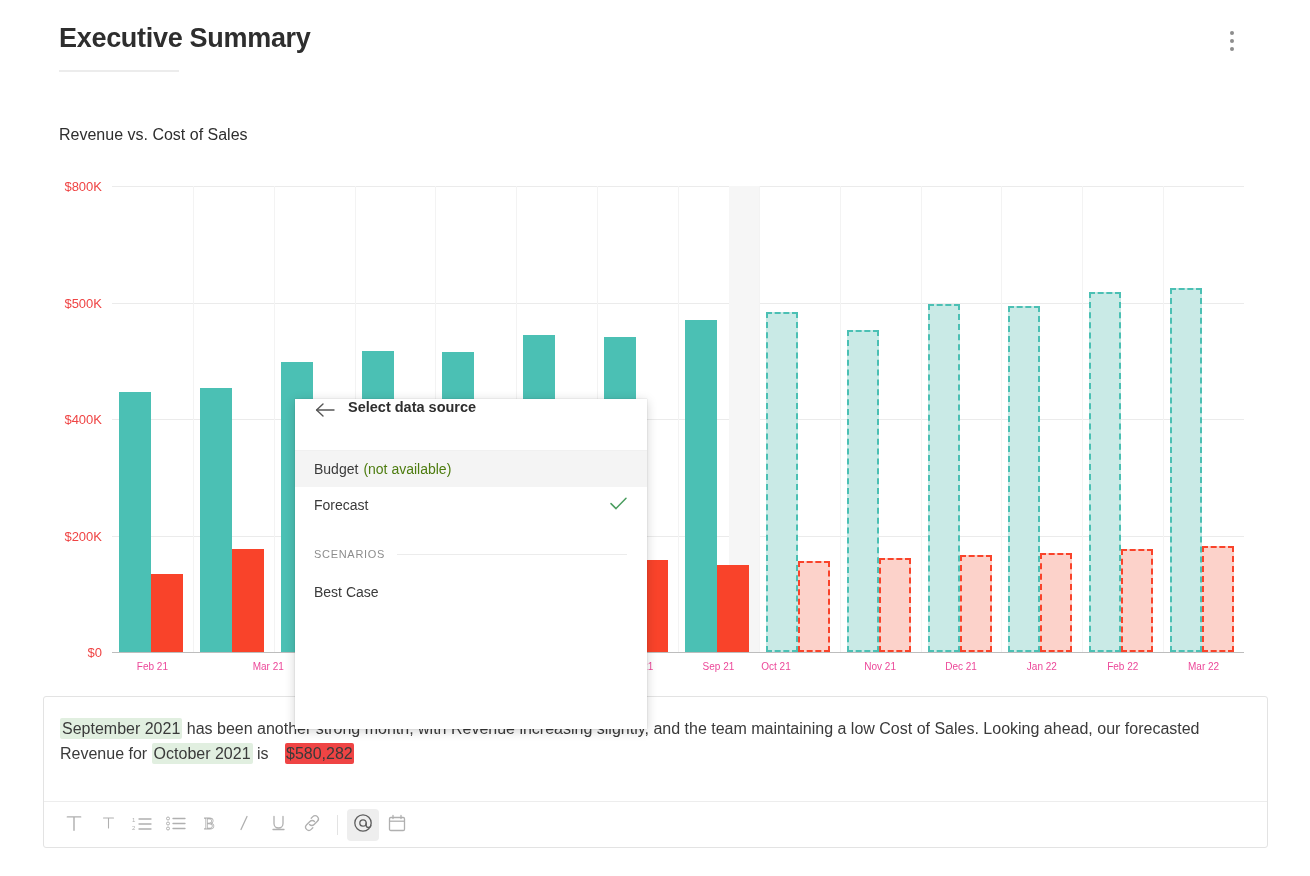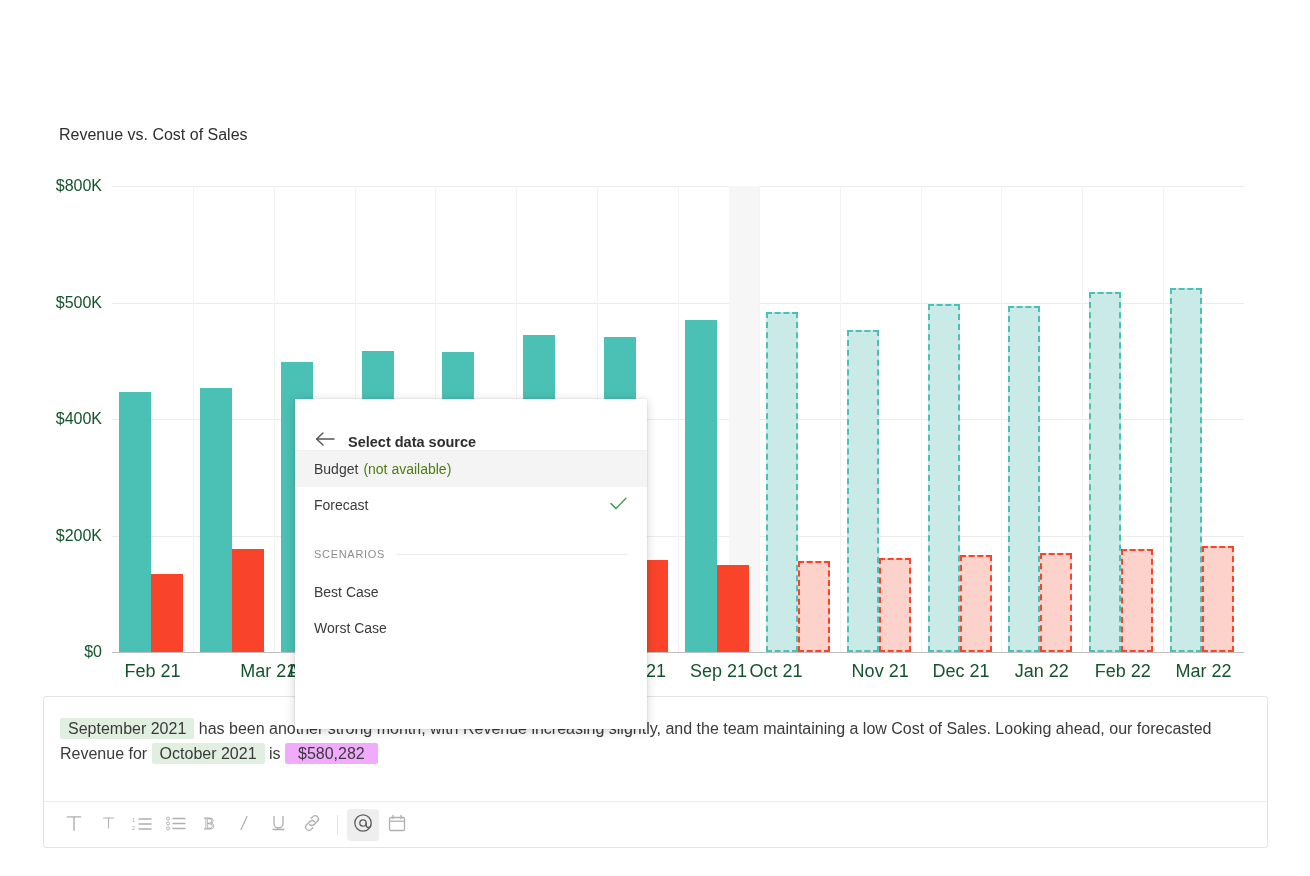--- a/index.html
+++ b/index.html
@@ -39,21 +39,21 @@
   .chart-area {
     position: absolute; left: 59px; top: 168px;
     width: 1185px; height: 490px;
   }
   .plot {
     position: absolute; left: 53px; top: 9px;
     width: 1132px; height: 635px;
   }
   .ylabel {
     position: absolute; right: 1140px; width: 70px;
-    text-align: right; font-size: 16px; color: #14532d;
+    text-align: right; font-size: 13px; color: #ef4444;
     transform: translateY(-50%);
     white-space: nowrap;
   }
   .gridline {
     position: absolute; left: 53px; width: 1132px; height: 1px;
     background: #ebebeb;
   }
   .gridline.axis { background: #bdbdbd; }
   .vgrid {
     position: absolute; top: 9px; width: 1px; height: 466px;
@@ -68,37 +68,37 @@
   .bar.solid-cost { background: #f9432a; }
   .bar.fc-rev {
     background: #c9eae6;
     border: 2px dashed #4bc0b4;
   }
   .bar.fc-cost {
     background: #fcd2ca;
     border: 2px dashed #f9432a;
   }
   .xlabel {
-    position: absolute; font-size: 18px; color: #14532d;
+    position: absolute; font-size: 10px; color: #ec4899;
     text-align: left; transform: translateX(-50%);
     white-space: nowrap;
   }
 
   
   .popover {
     position: absolute; left: 295px; top: 399px;
     width: 352px; height: 330px;
     background: #ffffff;
     box-shadow: 0 2px 10px rgba(0,0,0,0.18), 0 0 1px rgba(0,0,0,0.22);
     z-index: 30;
     overflow: hidden;
   }
   .pop-head {
     position: relative; height: 52px;
-    display: flex; align-items: flex-end; padding-left: 19px;
+    display: flex; align-items: flex-start; padding-left: 19px;
     border-bottom: 1px solid #f0f0f0;
   }
   .back-arrow {
     width: 22px; height: 22px; margin-right: 12px;
     display: flex; align-items: center; justify-content: center;
     cursor: pointer;
   }
   .pop-head-title { font-size: 14.5px; font-weight: bold; color: #2e2e2e; }
   .pop-item {
     height: 36px; display: flex; align-items: center;
@@ -125,40 +125,49 @@
   .note-card {
     position: absolute; left: 43px; top: 696px;
     width: 1225px; height: 152px;
     border: 1px solid #e3e3e3; border-radius: 3px;
     background: #ffffff;
   }
   .note-body {
     position: absolute; left: 16px; top: 19px; right: 16px;
     font-size: 16px; line-height: 25px; color: #3a3a3a;
   }
-  .hl-green { background: #e1efe0; padding: 2px 8px; border-radius: 2px; }
-  .hl-green-strong { background: #f0abfc; padding: 2px 13px; border-radius: 2px; }
+  .hl-green { background: #e1efe0; padding: 2px 2px; border-radius: 2px; }
+  .hl-green-strong { background: #ef4444; padding: 2px 1px; border-radius: 2px; margin-left: 12px; }
   .note-toolbar {
     position: absolute; left: 0; bottom: 0; width: 100%; height: 46px;
     border-top: 1px solid #ededed;
     display: flex; align-items: center; padding-left: 14px; gap: 2px;
   }
   .tb-btn {
     width: 32px; height: 32px; border-radius: 4px;
     display: flex; align-items: center; justify-content: center;
     cursor: pointer; color: #b0b0b0;
   }
   .tb-btn.active { background: #eeeeee; color: #5e5e5e; }
   .tb-sep { width: 1px; height: 20px; background: #e3e3e3; margin: 0 7px; }
 </style>
 </head>
 <body>
 
 <div class="page">
 
+  <div class="header">
+    <div class="doc-title">Executive Summary</div>
+    <div class="title-rule"></div>
+    <div class="kebab">
+      <span></span>
+      <span></span>
+      <span></span>
+    </div>
+  </div>
 
   <div class="chart-title">Revenue vs. Cost of Sales</div>
   <div class="chart-area">
     <div class="plot" id="plot">
         <div class="gridline" style="top: 9px; left: 0px; width: 1132px;"></div>
         <div class="ylabel" style="top: 9px; left: -66px; right: auto; width: 56px;">$800K</div>
         <div class="gridline" style="top: 125.5px; left: 0px; width: 1132px;"></div>
         <div class="ylabel" style="top: 125.5px; left: -66px; right: auto; width: 56px;">$500K</div>
         <div class="gridline" style="top: 242px; left: 0px; width: 1132px;"></div>
         <div class="ylabel" style="top: 242px; left: -66px; right: auto; width: 56px;">$400K</div>
@@ -253,23 +262,20 @@
     <div class="pop-section">
       <span class="pop-section-label">SCENARIOS</span>
       <span class="pop-section-rule"></span>
     </div>
 
     <div class="pop-gap"></div>
 
     <div class="pop-item">
       <span>Best Case</span>
     </div>
-    <div class="pop-item">
-      <span>Worst Case</span>
-    </div>
   </div>
 
   <div class="note-card">
     <div class="note-body" id="note-body"><span class="hl-green">September 2021</span><span> has been another strong month, with Revenue increasing slightly, and the team maintaining a low Cost of Sales. Looking ahead, our forecasted Revenue for </span><span class="hl-green">October 2021</span><span> is </span><span class="hl-green-strong">$580,282</span></div>
     <div class="note-toolbar" id="note-toolbar">
         <div class="tb-btn">
           <span><svg width="20" height="20" viewBox="0 0 18 18">
               <path d="M3 3.5h12M9 3.5v12" fill="none" stroke="currentColor" stroke-width="1.3" stroke-linecap="round"></path>
             </svg></span>
         </div>

